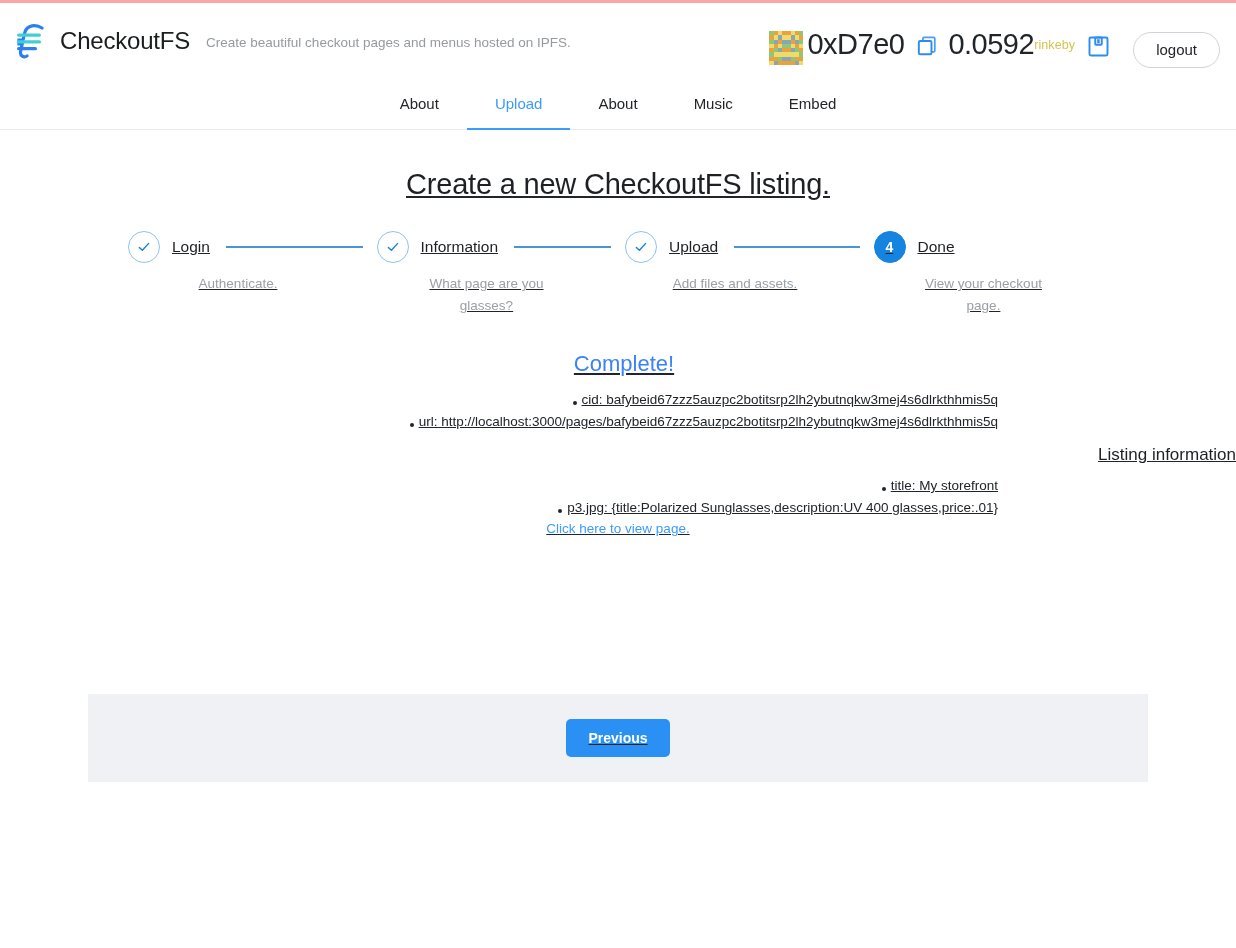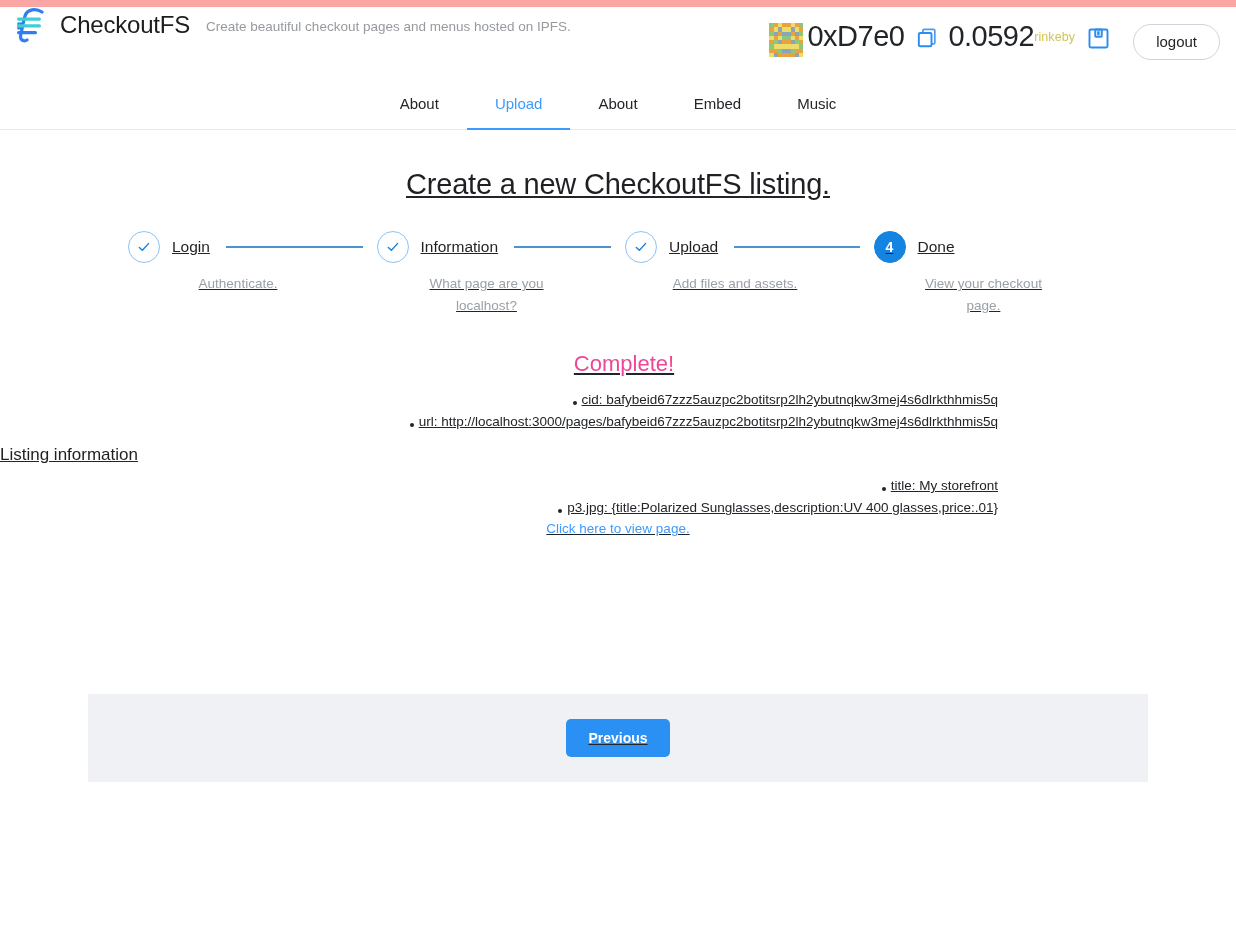--- a/index.html
+++ b/index.html
@@ -10,23 +10,23 @@
     font-family: "Liberation Sans", sans-serif;
     color: #212529;
     overflow: hidden;
   }
 
   
   .header {
     position: relative;
     height: 78px;
     display: flex;
-    align-items: flex-start;
+    align-items: center;
     padding: 0 16px 0 14px;
-    border-top: 7px solid #fca5a5;
+    border-top: 3px solid #fca5a5;
   }
   .brand { display: flex; align-items: center; }
   .logo-mark {
     width: 34px; height: 36px;
     margin-right: 12px;
     flex: 0 0 auto;
   }
   .brand-name {
     font-size: 24px;
     font-weight: 400;
@@ -38,21 +38,21 @@
     margin-left: 16px;
     font-size: 13.5px;
     color: #969a9e;
     white-space: nowrap;
     padding-top: 3px;
   }
 
   .acct {
     position: absolute;
     right: 16px;
-    top: 12px;
+    top: 24px;
     display: flex;
     align-items: flex-start;
   }
   .identicon {
     width: 34px; height: 34px;
     margin-top: 4px;
     display: grid;
     grid-template-columns: repeat(8, 1fr);
     grid-template-rows: repeat(8, 1fr);
     flex: 0 0 auto;
@@ -187,21 +187,21 @@
     line-height: 22px;
     color: #9aa0a6;
     width: 132px;
   }
 
   
   .complete-h {
     text-align: center;
     font-size: 22px;
     font-weight: 400;
-    color: #ec4899;
+    color: #3b82f6;
     margin: 34px 0 12px 12px;
   }
   ul.info-list {
     list-style: disc;
     margin: 0 auto;
     padding: 0;
     width: 760px;
     text-align: center;
   }
   ul.info-list li {
@@ -220,21 +220,21 @@
     top: -3px;
   }
   ul.info-list li .bullet::before {
     content: "";
     position: absolute;
     width: 4px; height: 4px;
     border-radius: 50%;
     background: #212529;
   }
   .sub-h {
-    text-align: left;
+    text-align: right;
     font-size: 17px;
     font-weight: 400;
     color: #1e2023;
     margin: 12px 0 10px 0;
   }
   .view-link {
     display: block;
     text-align: center;
     font-size: 13.5px;
     color: #3b9bff;
@@ -382,24 +382,24 @@
     <div class="nav-item">
       <span>About</span>
     </div>
     <div class="nav-item active">
       <span>Upload</span>
     </div>
     <div class="nav-item">
       <span>About</span>
     </div>
     <div class="nav-item">
+      <span>Music</span>
+    </div>
+    <div class="nav-item">
       <span>Embed</span>
-    </div>
-    <div class="nav-item">
-      <span>Music</span>
     </div>
   </nav>
 
 <div class="main">
 
   <h1 class="page-title">Create a new CheckoutFS listing.</h1>
 
   <div class="stepper" id="stepper">
       <div class="step">
         <div class="step-top">
@@ -416,21 +416,21 @@
       <div class="step">
         <div class="step-top">
           <div class="circle">
             <svg viewBox="0 0 24 24" width="16" height="16" aria-hidden="true">
               <path d="M5 12.6 L9.6 17 L19 6.6" fill="none" stroke="#1583e0" stroke-width="2.1" stroke-linecap="round" stroke-linejoin="round"></path>
             </svg>
           </div>
           <span class="step-label">Information</span>
           <span class="connector"></span>
         </div>
-        <div class="step-desc">What page are you localhost?</div>
+        <div class="step-desc">What page are you glasses?</div>
       </div>
       <div class="step">
         <div class="step-top">
           <div class="circle">
             <svg viewBox="0 0 24 24" width="16" height="16" aria-hidden="true">
               <path d="M5 12.6 L9.6 17 L19 6.6" fill="none" stroke="#1583e0" stroke-width="2.1" stroke-linecap="round" stroke-linejoin="round"></path>
             </svg>
           </div>
           <span class="step-label">Upload</span>
           <span class="connector"></span>

